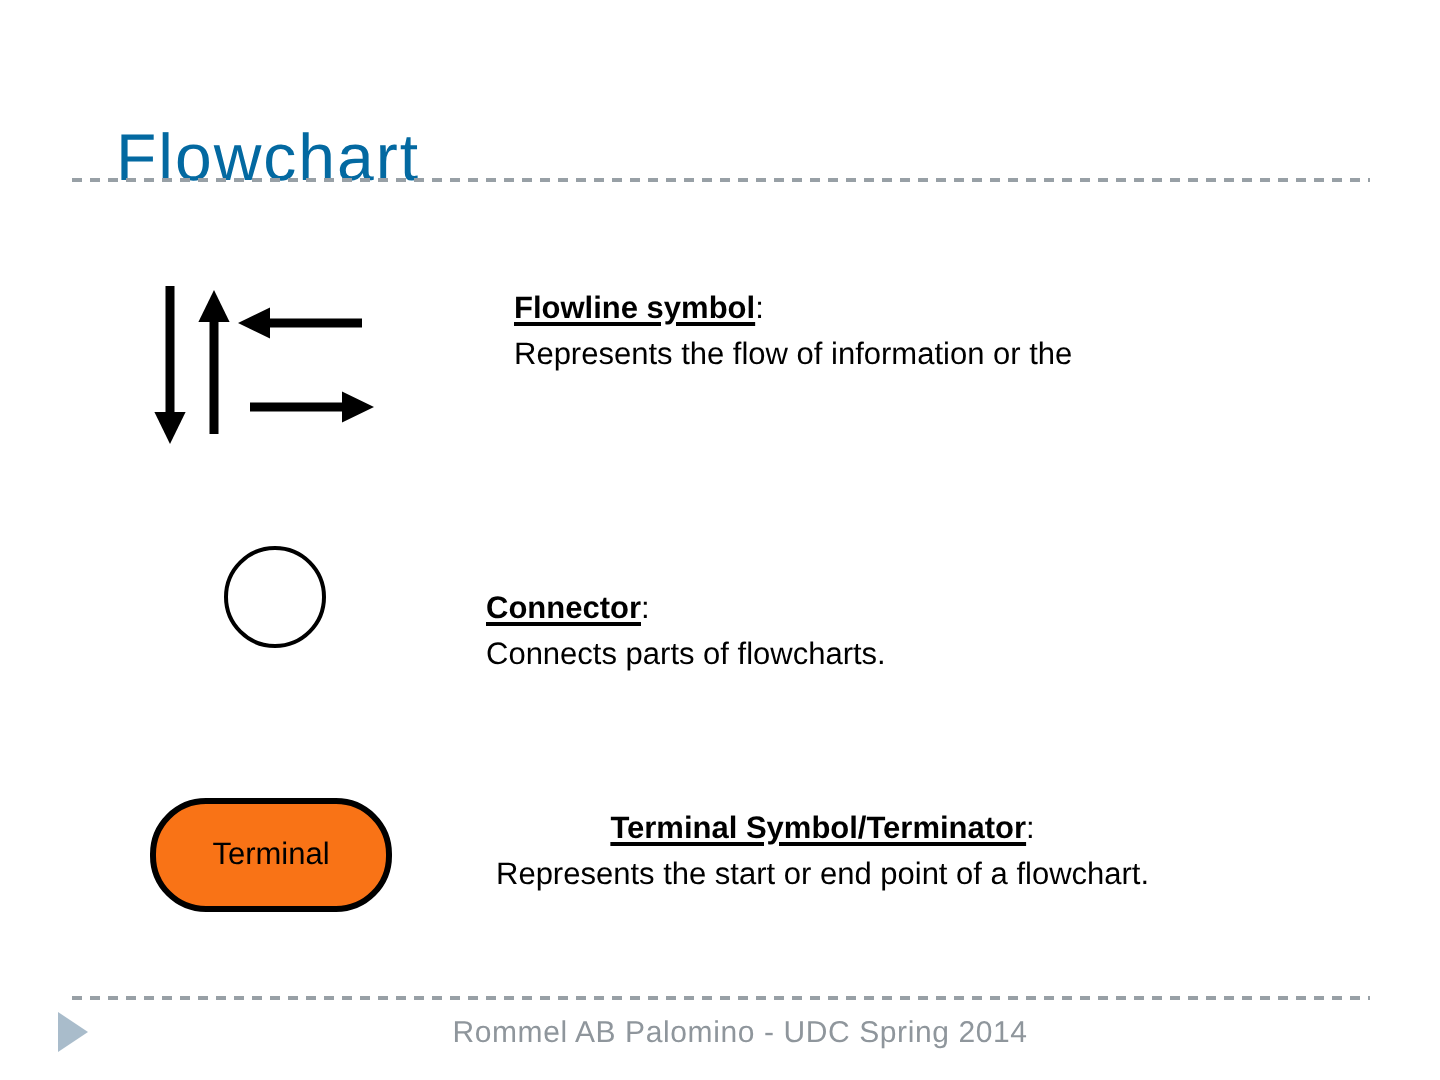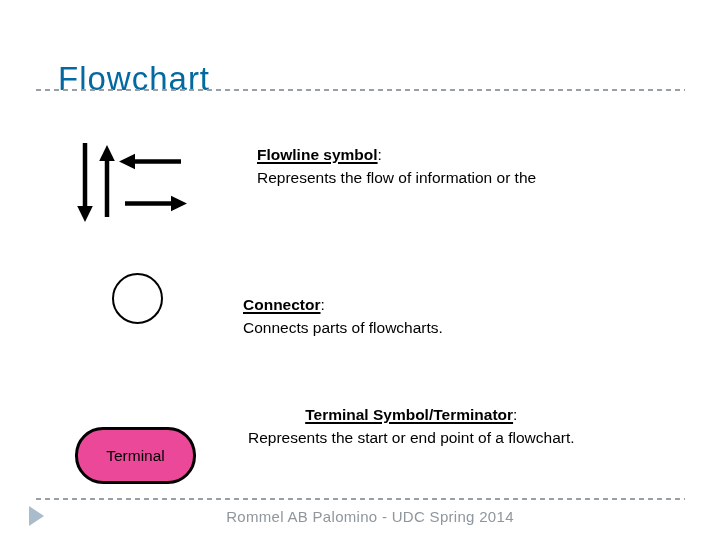--- a/index.html
+++ b/index.html
@@ -66,27 +66,26 @@
     background: #ffffff;
   }
   .terminal-shape {
     position: absolute;
     left: 75px;
     top: 399px;
     width: 115px;
     height: 51px;
     border: 3px solid #000000;
     border-radius: 28px;
-    background: #ec4899;
+    background: #f97316;
     display: flex;
     align-items: center;
     justify-content: center;
     font-size: 15.5px;
     color: #000000;
-    margin-top: 28px;
   }
   .footer-triangle {
     position: absolute;
     left: 29px;
     top: 506px;
     width: 0;
     height: 0;
     border-top: 10px solid transparent;
     border-bottom: 10px solid transparent;
     border-left: 15px solid #a9bccb;

